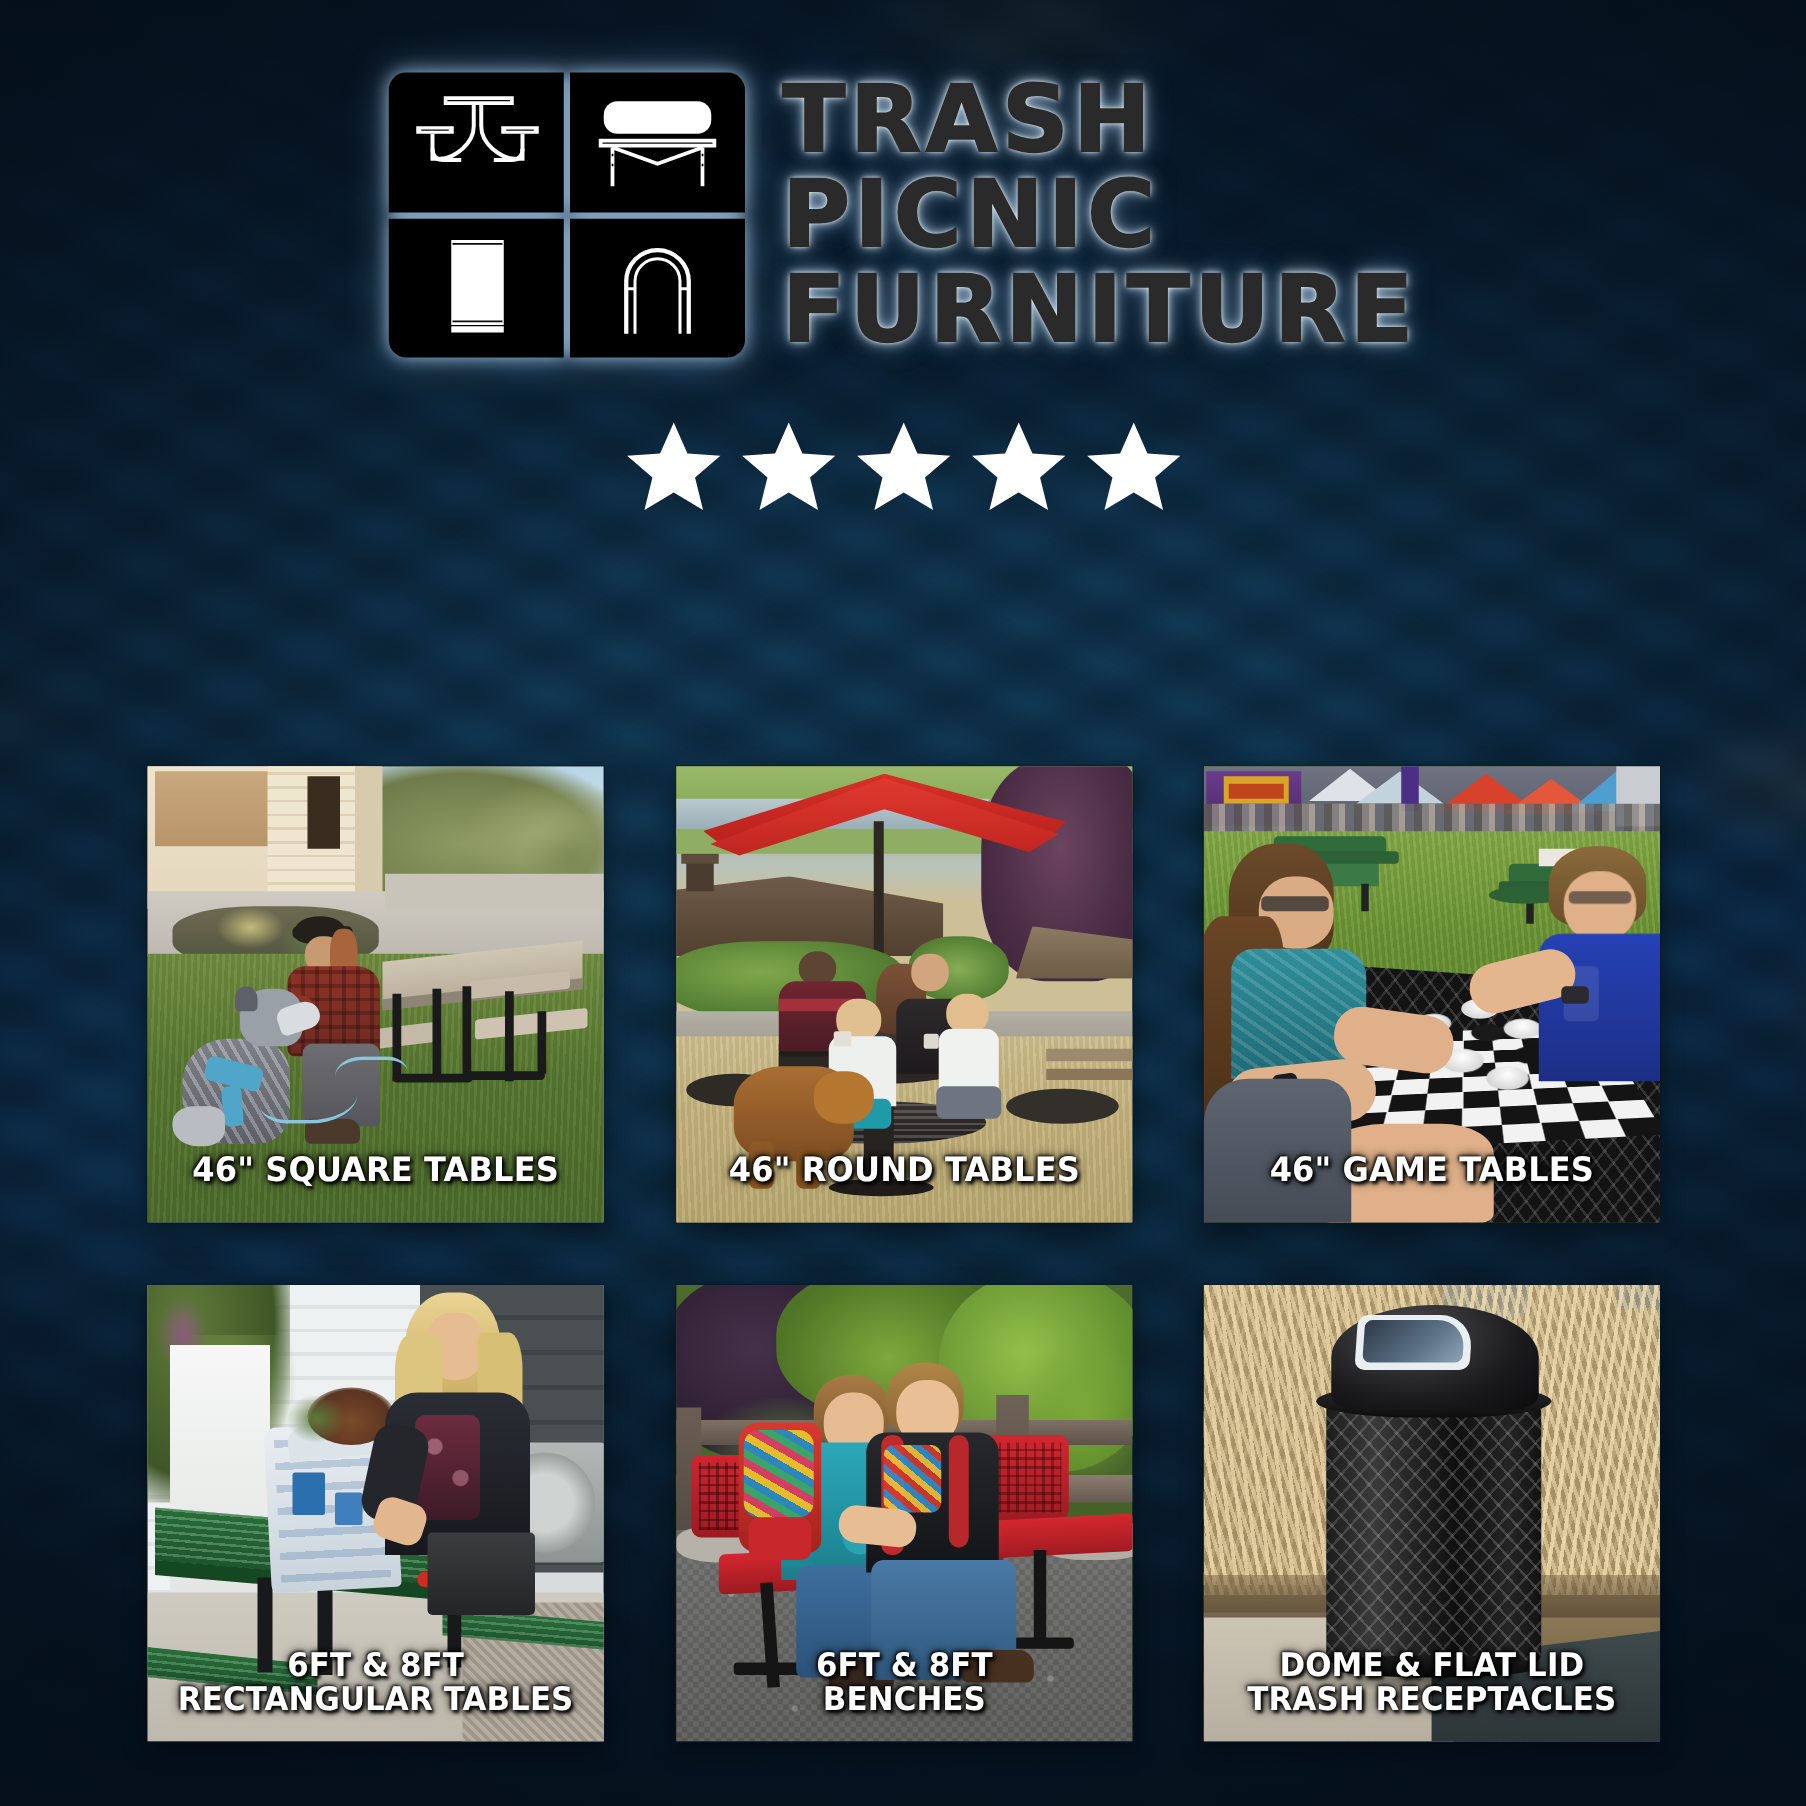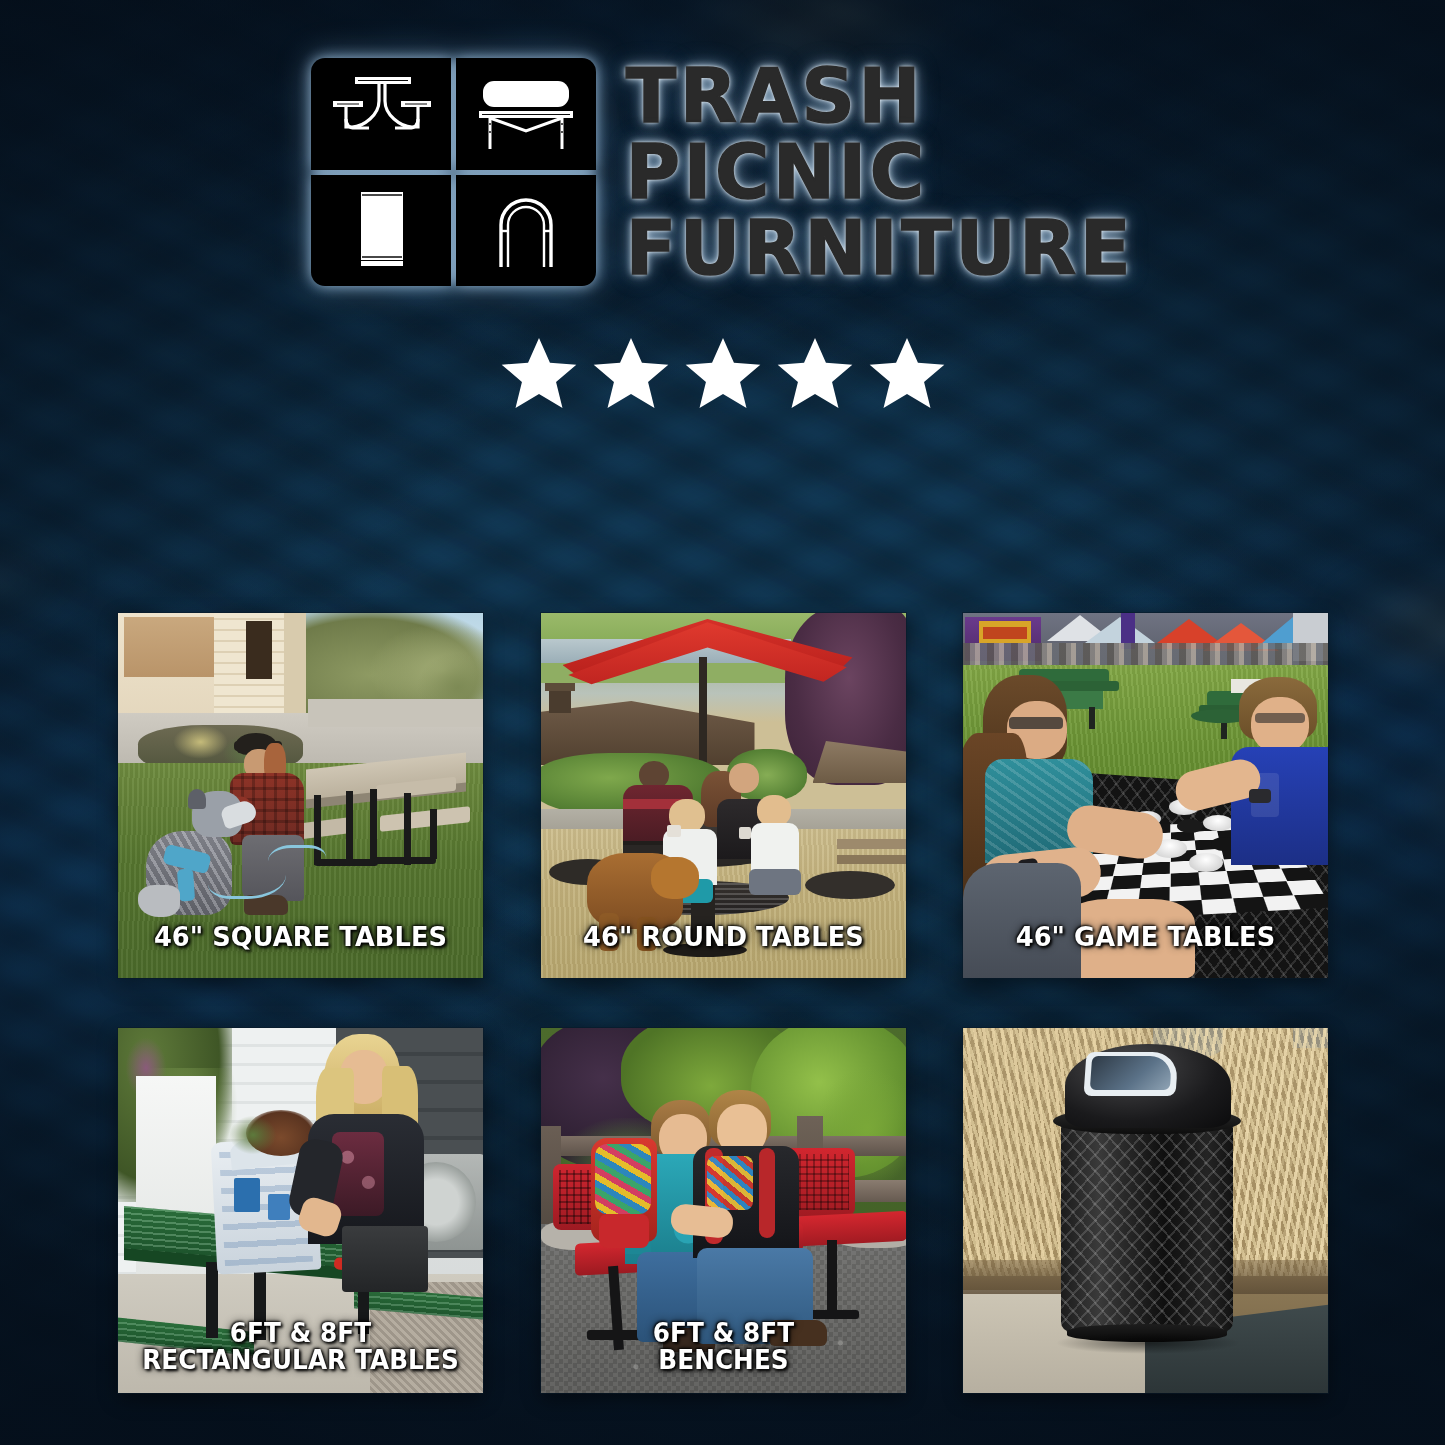--- a/index.html
+++ b/index.html
@@ -626,16 +626,20 @@
         <div style="left:90px;top:80px;width:188px;height:26px;background:linear-gradient(#2c2c2c,#0d0d0d);border-radius:50%/60%;"></div>
 
         <div style="left:102px;top:16px;width:166px;height:84px;background:radial-gradient(ellipse at 38% 26%,#4b4b4d,#1a1a1c 62%,#0b0b0c);border-radius:50% 50% 14% 14%;"></div>
         <div style="left:122px;top:24px;width:92px;height:44px;background:#e8eef2;border-radius:8px 26px 8px 8px;transform:skewX(-4deg);"></div>
         <div style="left:128px;top:28px;width:80px;height:34px;background:linear-gradient(135deg,#2e3a46,#5b7288 60%,#8fa3b4);border-radius:6px 22px 6px 6px;transform:skewX(-4deg);"></div>
 
         <div style="left:104px;top:296px;width:160px;height:18px;background:linear-gradient(#1d1d1d,#0a0a0a);border-radius:50%/40%;"></div>
 
         <div style="left:92px;top:304px;width:186px;height:22px;background:radial-gradient(ellipse,rgba(0,0,0,.5),rgba(0,0,0,0) 70%);"></div>
       </div>
+      <div class="cap cap-2line">
+        <em>DOME &amp; FLAT LID</em>
+        <em>TRASH RECEPTACLES</em>
+      </div>
     </div>
 
   </div>
 </div>
 
 </body></html>

